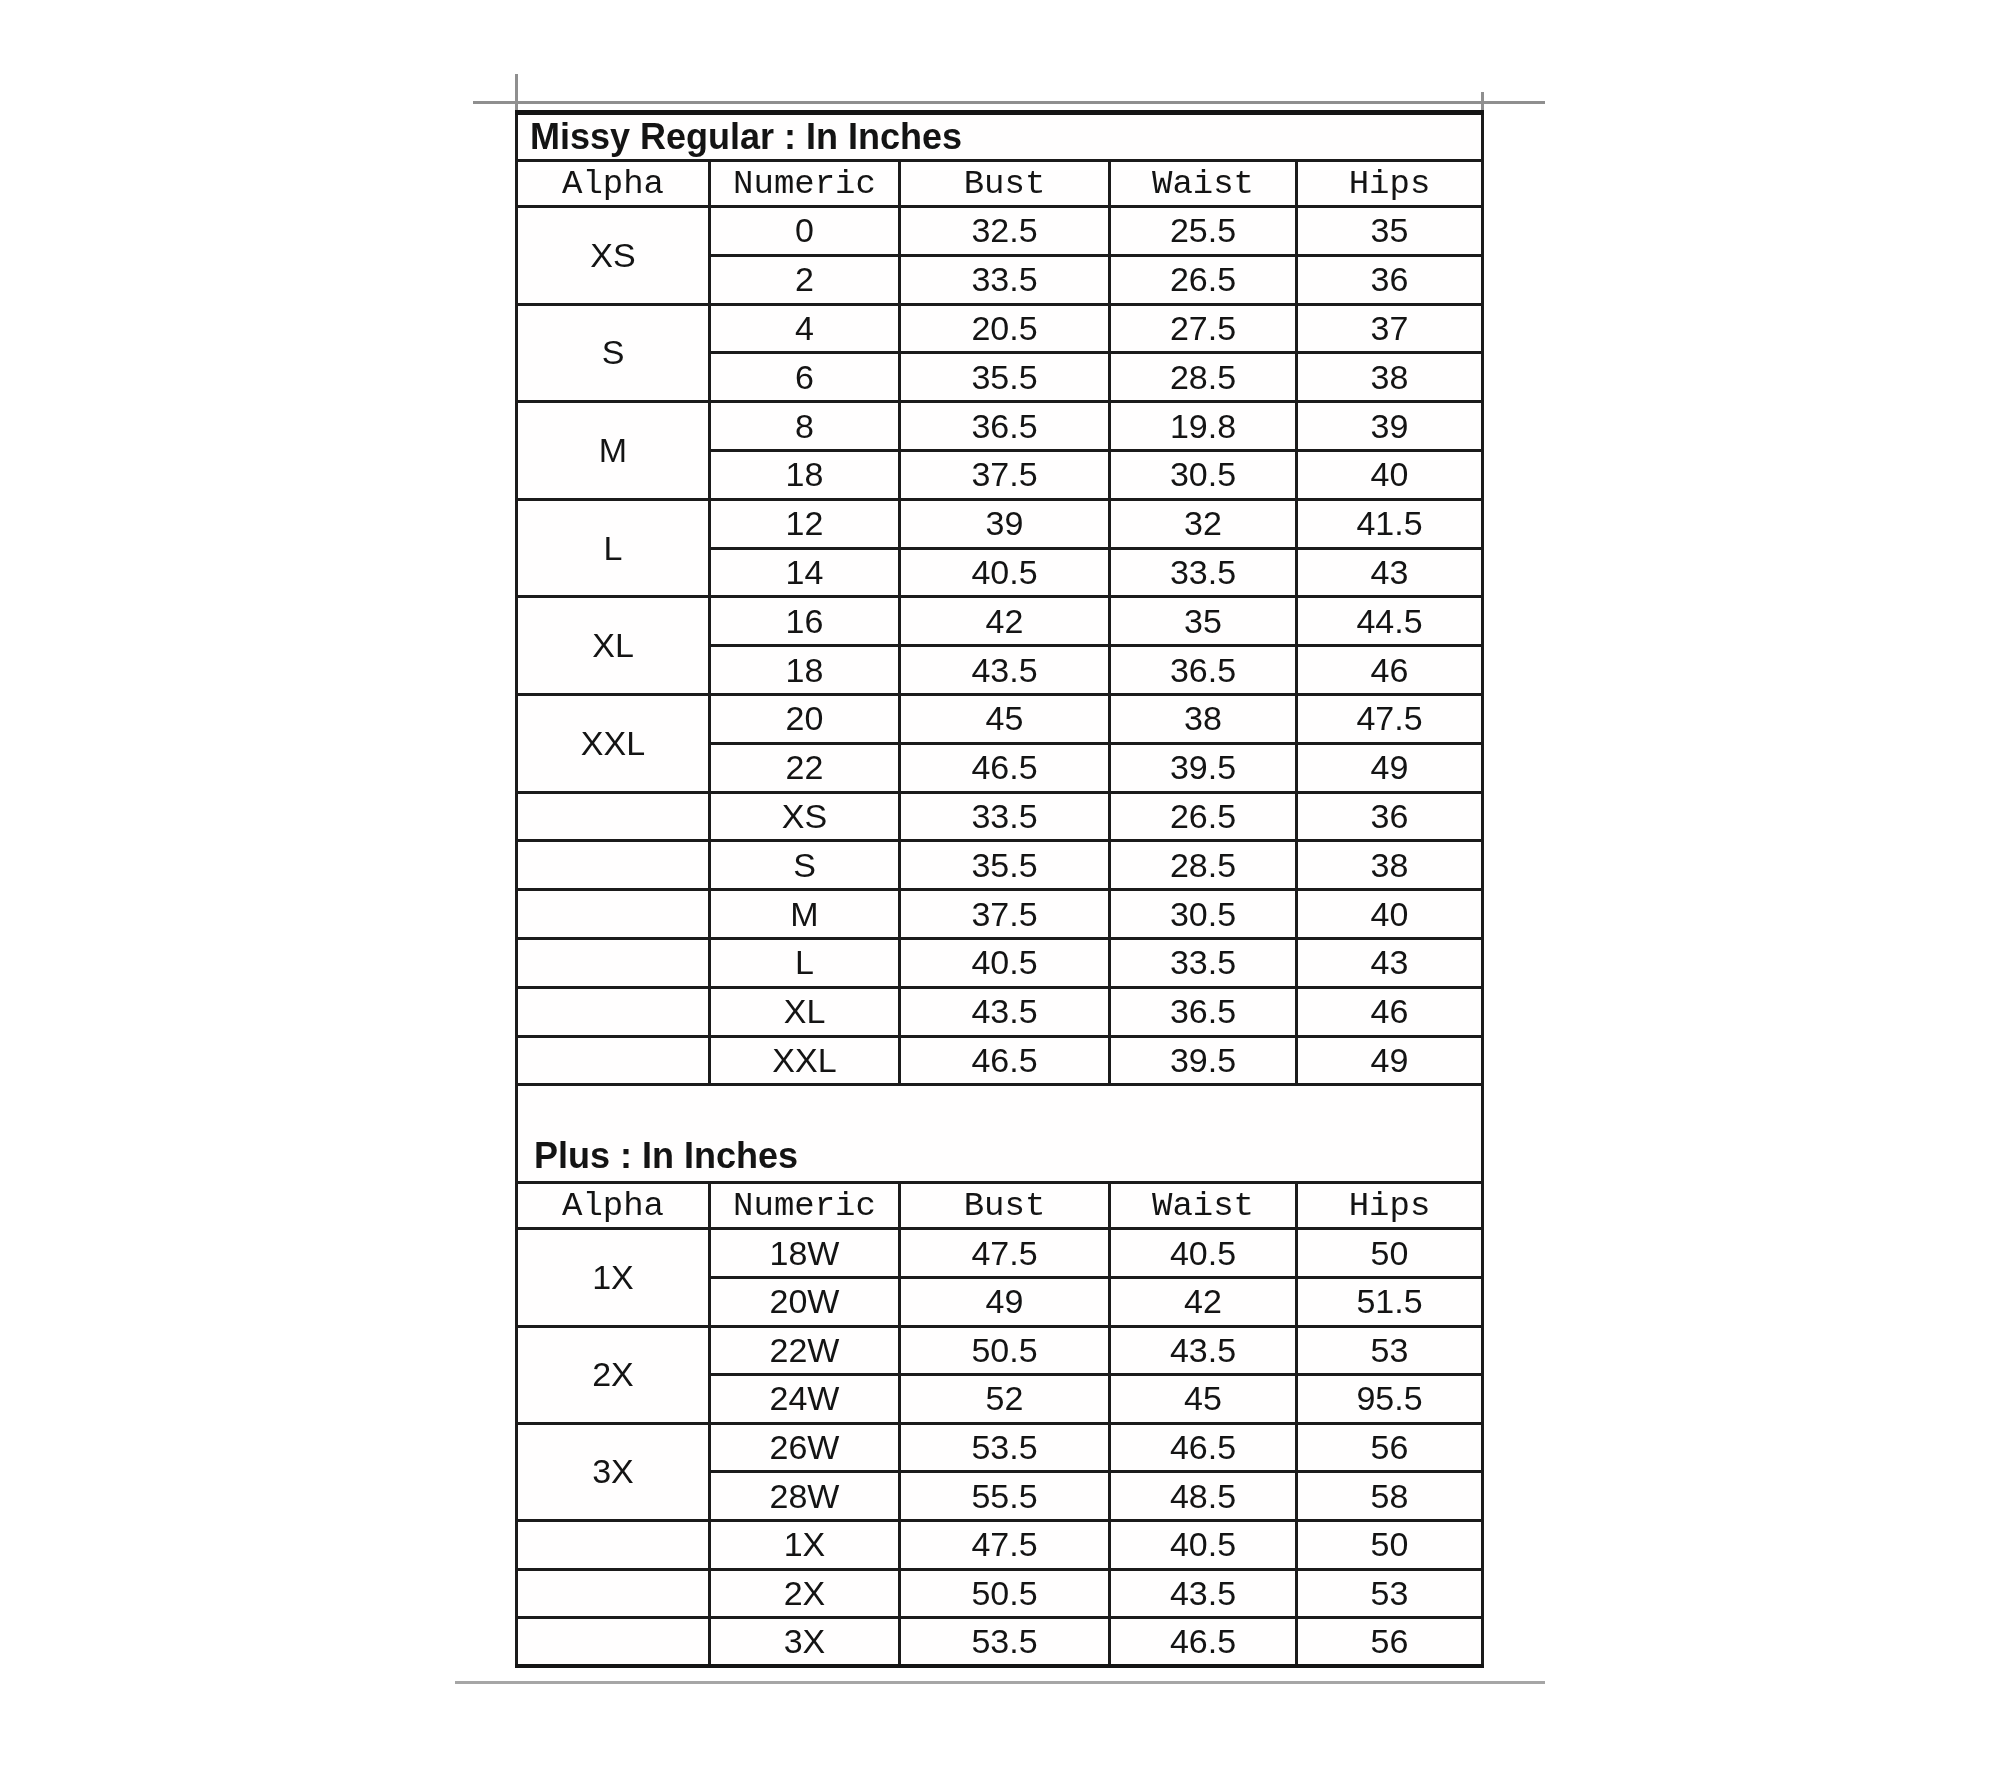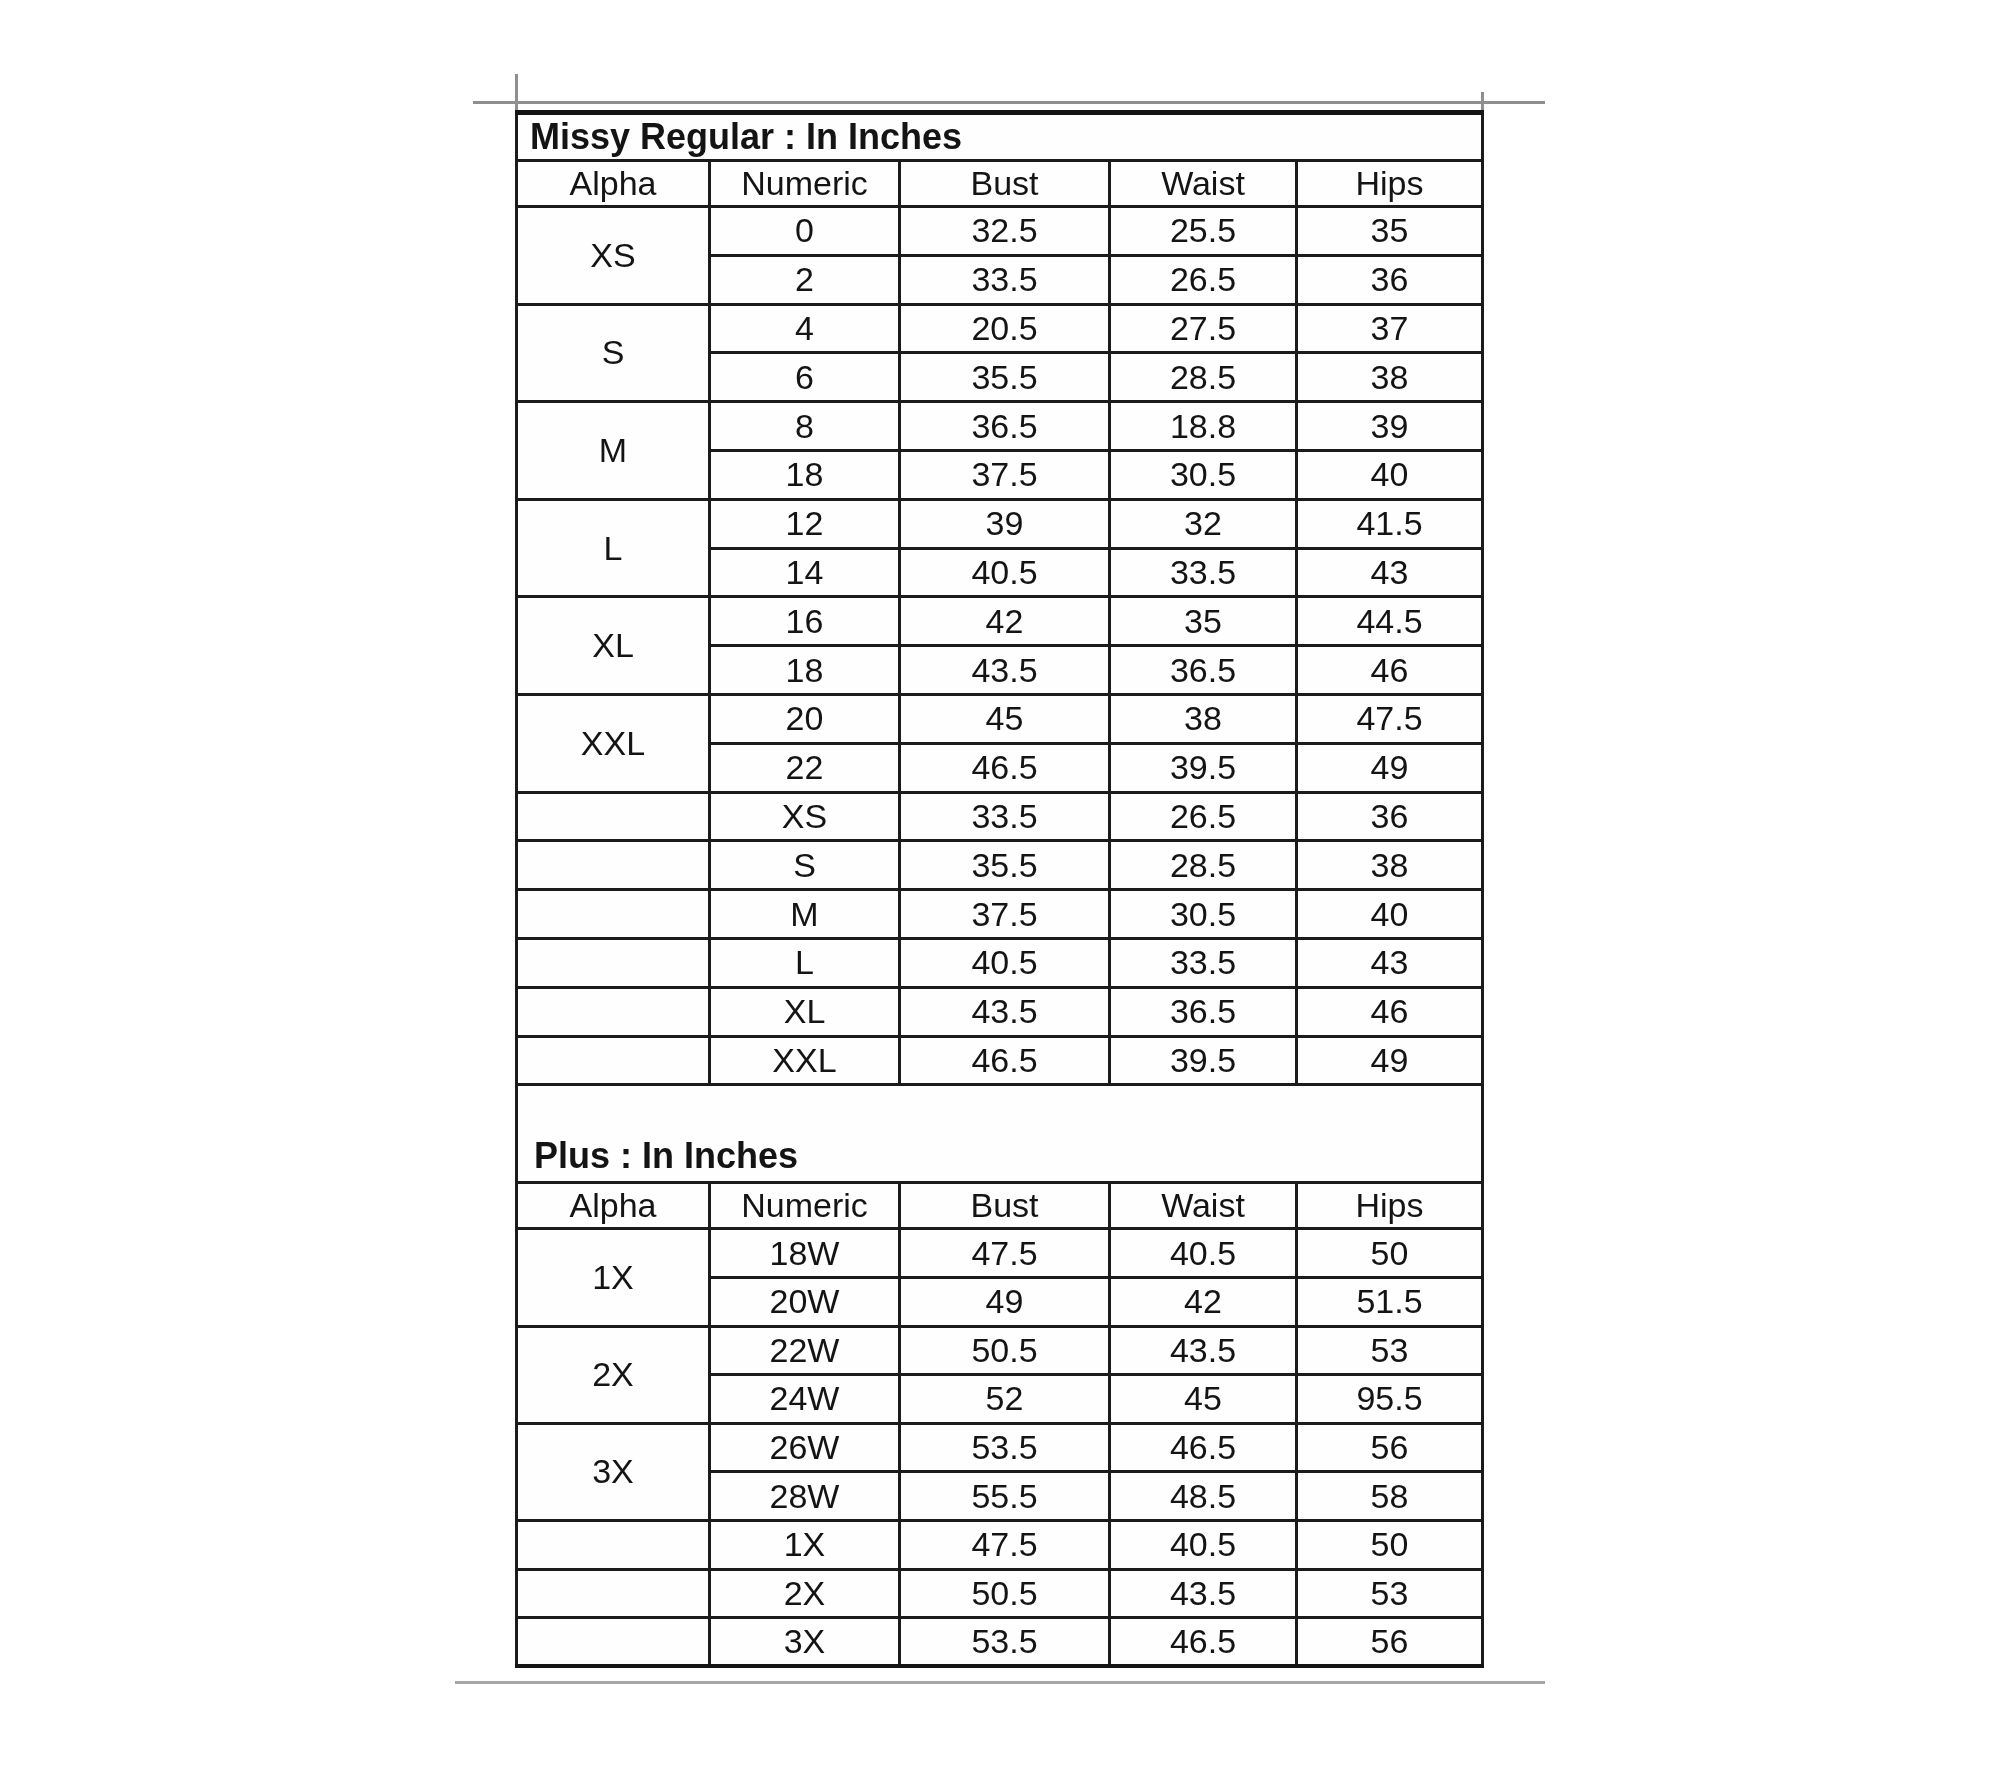--- a/index.html
+++ b/index.html
@@ -22,21 +22,21 @@
     text-align:center;vertical-align:middle;
     font-size:34px;font-weight:400;color:#141414;
     padding:0;overflow:hidden;white-space:nowrap;
   }
   tr.title-row td{
     border-top:5px solid #141414;
     text-align:left;font-weight:700;font-size:36px;
     padding-left:12px;
   }
   tr.title-row{height:48px;margin-top:16px;}
-  tr.header-row{height:46px;}
+  tr.header-row{height:46px;font-family:Liberation Mono, monospace;}
   tr.data-row{height:48.8px;}
   tr.data-row-p{height:48.6px;}
   tr.gap-row{height:98px;}
   tr.gap-row td{
     text-align:left;vertical-align:bottom;
     font-weight:700;font-size:36px;
     padding-left:16px;padding-bottom:4px;
   }
   tr.last-row td{border-bottom:4px solid #141414;}
 </style>
@@ -96,21 +96,21 @@
         <td>6</td>
         <td>35.5</td>
         <td>28.5</td>
         <td>38</td>
       </tr>
 
       <tr class="data-row">
         <td rowspan="2">M</td>
         <td>8</td>
         <td>36.5</td>
-        <td>18.8</td>
+        <td>19.8</td>
         <td>39</td>
       </tr>
       <tr class="data-row">
         <td>18</td>
         <td>37.5</td>
         <td>30.5</td>
         <td>40</td>
       </tr>
 
       <tr class="data-row">

